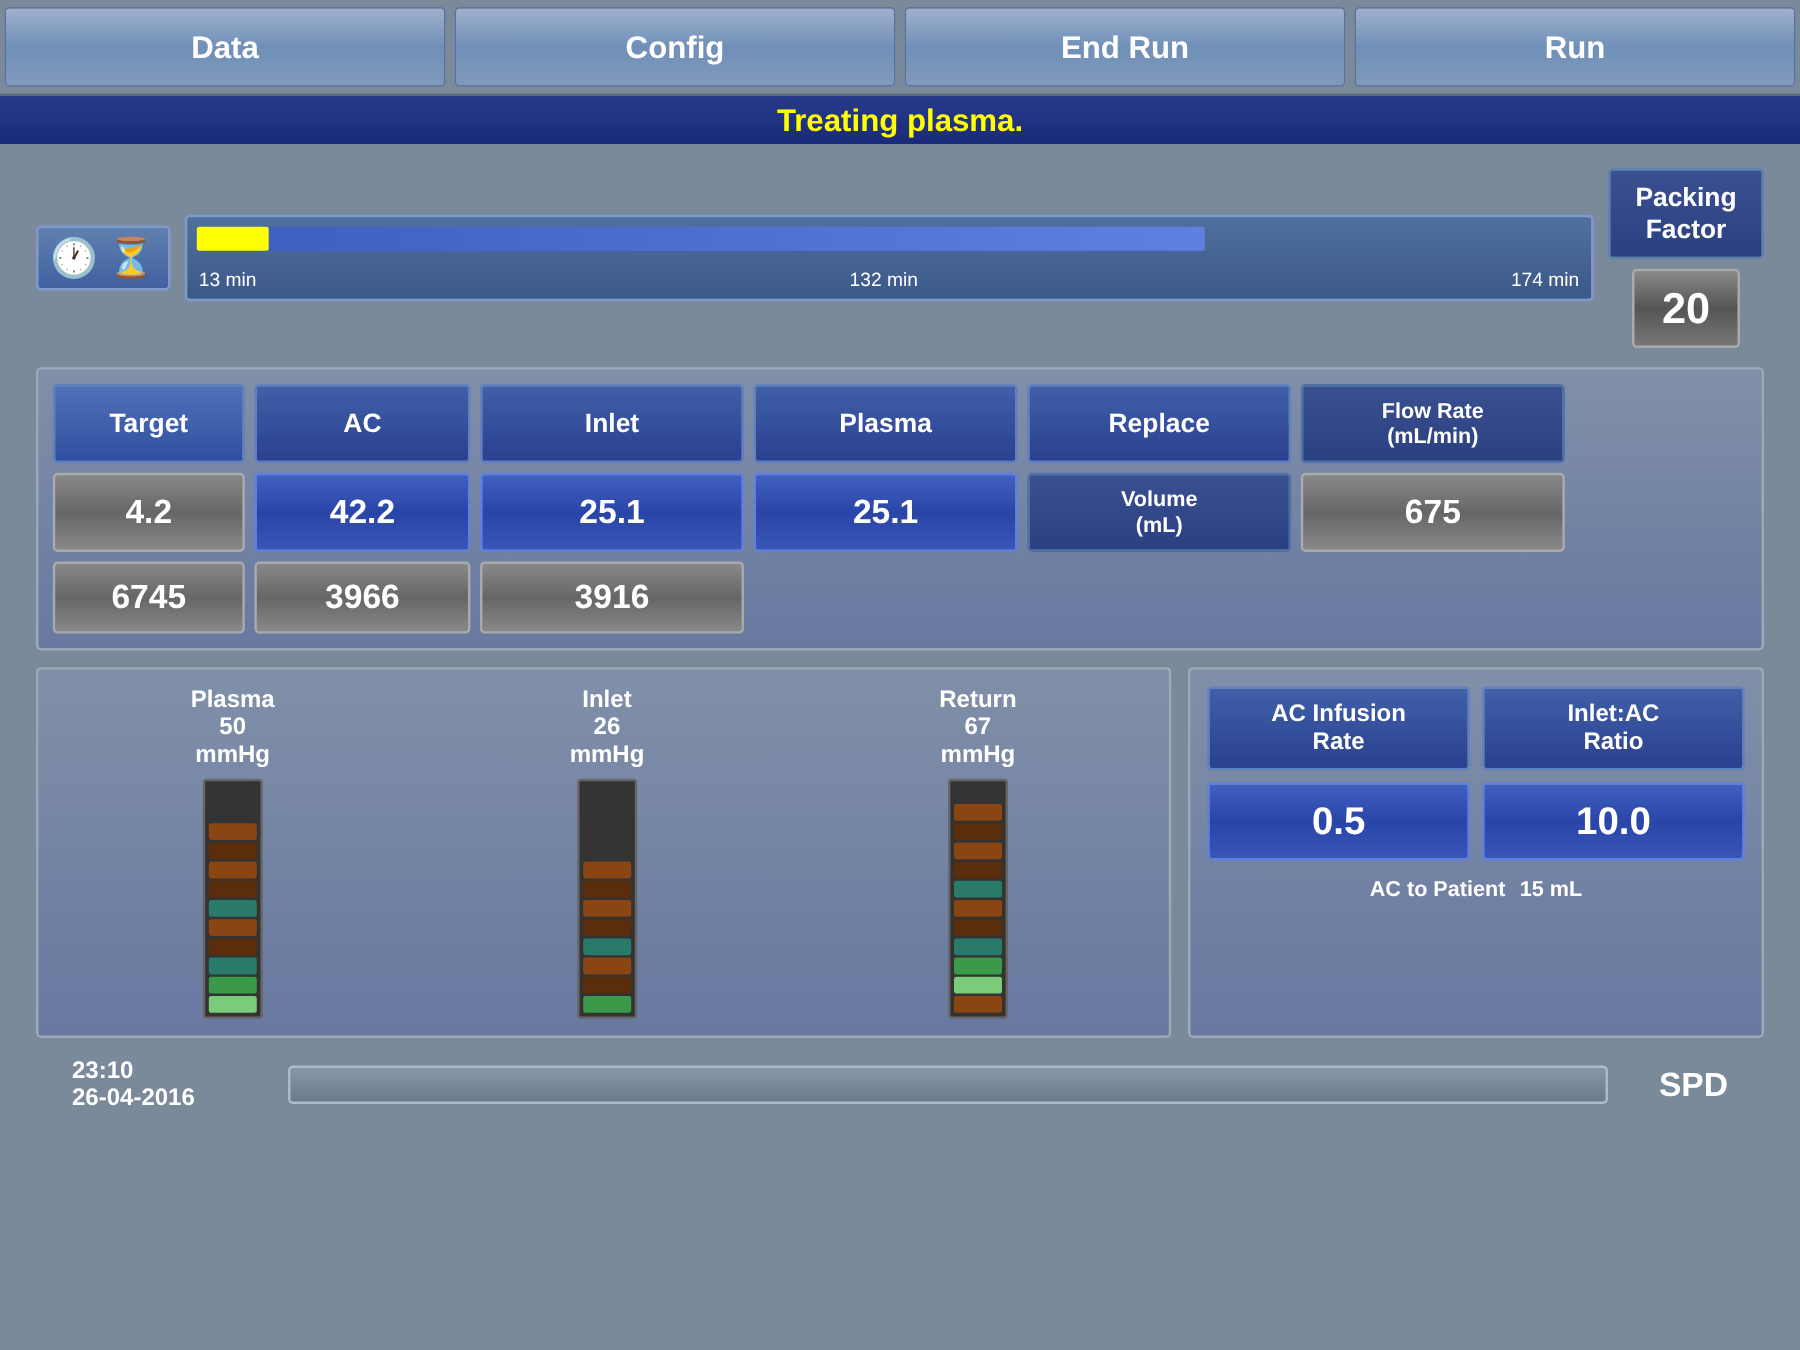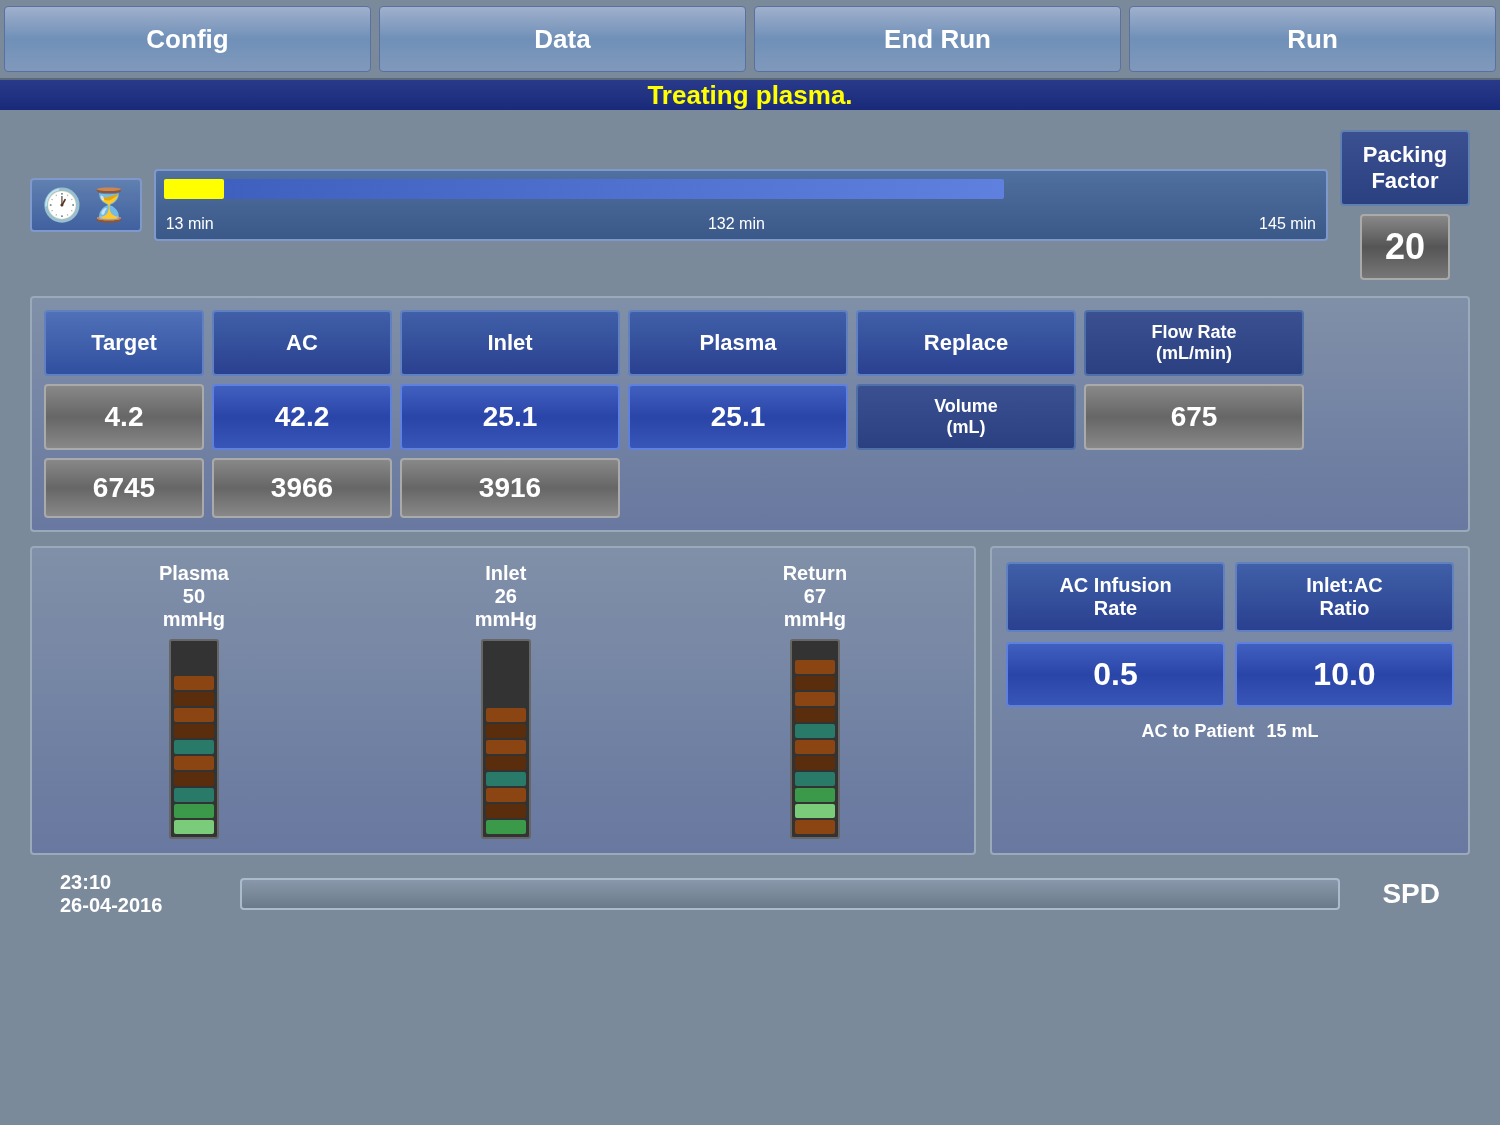--- a/index.html
+++ b/index.html
@@ -30,21 +30,21 @@
       font-size: 26px;
       font-weight: bold;
       cursor: pointer;
       margin: 6px 4px;
       border-radius: 4px;
     }
 
     
     .status-bar {
       width: 100%;
-      height: 30px;
+      height: 40px;
       background: linear-gradient(180deg, #2a3a8a 0%, #1a2a7a 100%);
       display: flex;
       align-items: center;
       justify-content: center;
     }
     .status-text {
       color: #ffff00;
       font-size: 26px;
       font-weight: bold;
     }
@@ -341,22 +341,22 @@
       font-size: 28px;
       font-weight: bold;
       min-width: 80px;
       text-align: right;
     }
   </style>
 </head>
 <body>
 
 <div class="top-nav">
+  <button class="nav-btn">Data</button>
   <button class="nav-btn">Config</button>
-  <button class="nav-btn">Data</button>
   <button class="nav-btn">End Run</button>
   <button class="nav-btn">Run</button>
 </div>
 
 <div class="status-bar">
   <span class="status-text">Treating plasma.</span>
 </div>
 
 <div class="main-content">
 
@@ -364,21 +364,21 @@
     <div class="timer-icons">
       <span class="timer-icon">🕐</span>
       <span class="timer-icon hourglass">⏳</span>
     </div>
     <div class="progress-container">
       <div class="progress-bar-yellow"></div>
       <div class="progress-bar-blue"></div>
       <div class="progress-labels">
         <span>13 min</span>
         <span>132 min</span>
-        <span>145 min</span>
+        <span>174 min</span>
       </div>
     </div>
     <div class="packing-factor-section">
       <div class="packing-factor-label">Packing<br>Factor</div>
       <div class="packing-factor-value">20</div>
     </div>
   </div>
 
   <div class="data-section">
     <div class="data-table">

